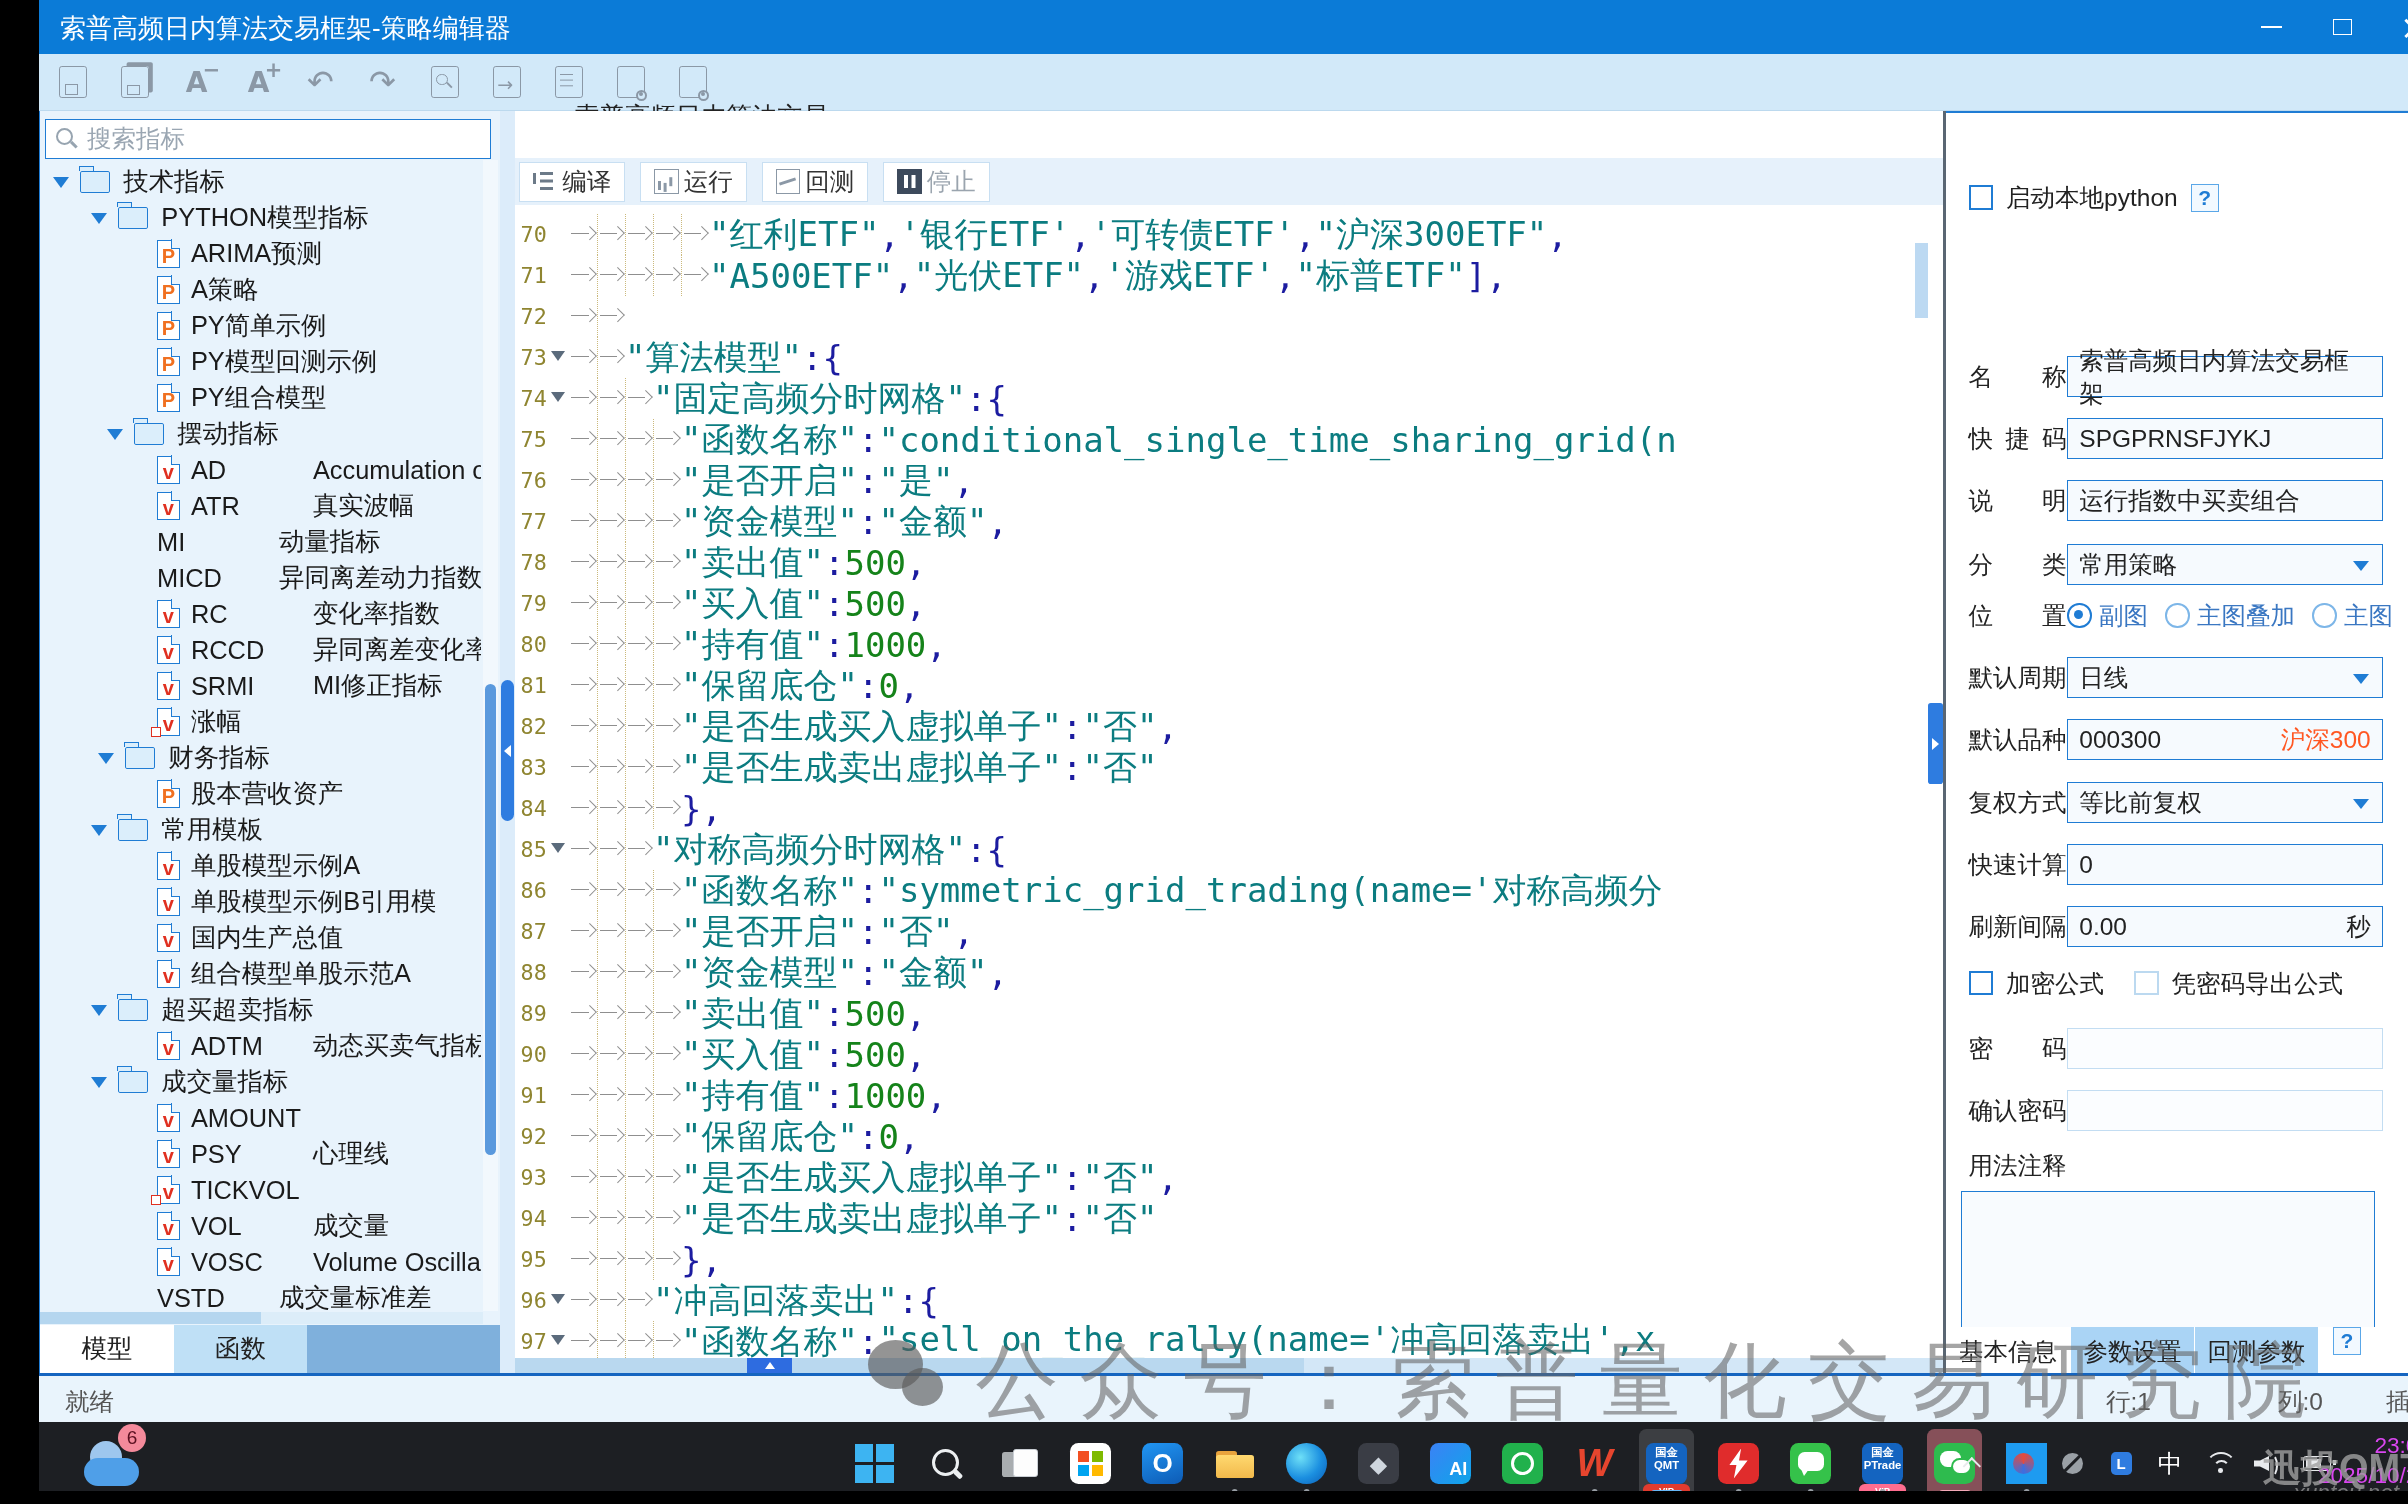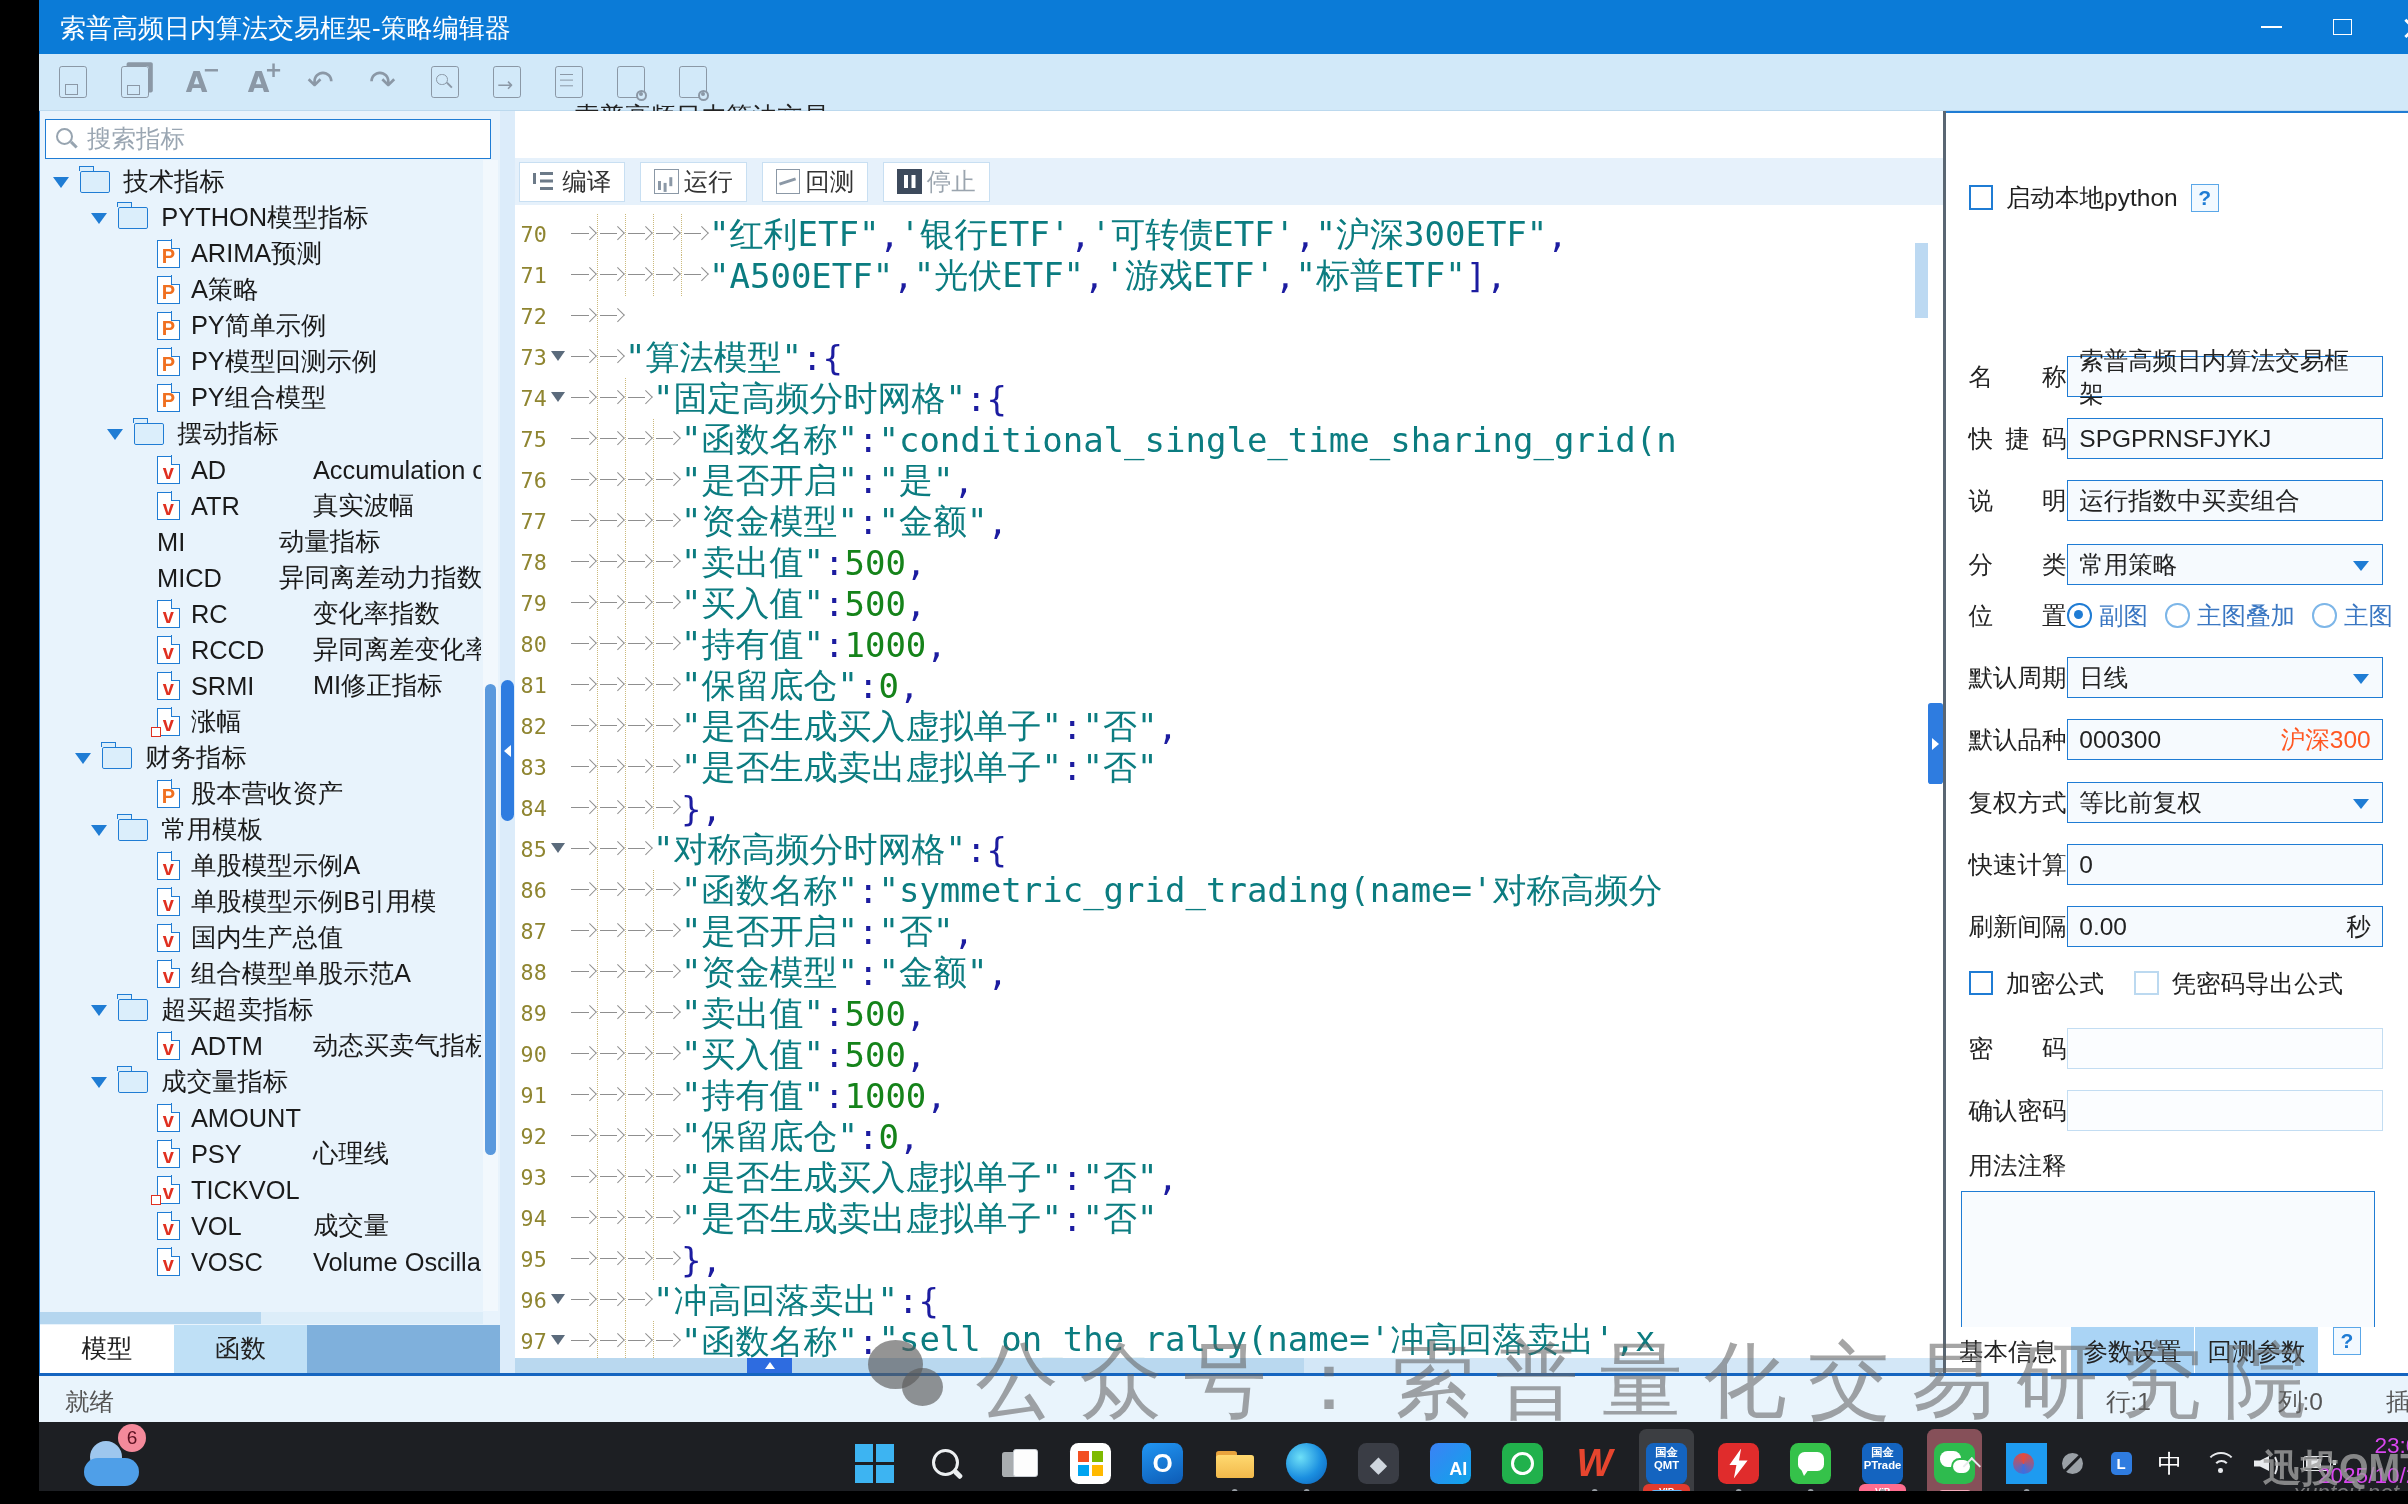--- a/index.html
+++ b/index.html
@@ -388,21 +388,21 @@
             <span class="t-label">SRMI</span>
             <span class="t-desc">MI修正指标</span>
           </div>
           <div class="trow" style="padding-left: 89px;">
             <span style="width: 28px; flex: 0 0 auto;"></span>
             <span class="fi vlock">
               <span class="lt">v</span>
             </span>
             <span class="t-label">涨幅</span>
           </div>
-          <div class="trow" style="padding-left: 35px;">
+          <div class="trow" style="padding-left: 58px;">
             <span class="expander"></span>
             <span class="fold-ic"></span>
             <span class="t-label">财务指标</span>
           </div>
           <div class="trow" style="padding-left: 89px;">
             <span style="width: 28px; flex: 0 0 auto;"></span>
             <span class="fi p">
               <span class="lt">P</span>
             </span>
             <span class="t-label">股本营收资产</span>
@@ -489,20 +489,25 @@
             <span class="t-label">VOL</span>
             <span class="t-desc">成交量</span>
           </div>
           <div class="trow" style="padding-left: 89px;">
             <span style="width: 28px; flex: 0 0 auto;"></span>
             <span class="fi v">
               <span class="lt">v</span>
             </span>
             <span class="t-label">VOSC</span>
             <span class="t-desc">Volume Oscilla</span>
+          </div>
+          <div class="trow" style="padding-left: 89px;">
+            <span style="width: 28px; flex: 0 0 auto;"></span>
+            <span class="t-label">VSTD</span>
+            <span class="t-desc">成交量标准差</span>
           </div>
         </div>
       <div class="sb-vscroll">
           <div class="sb-vthumb"></div>
         </div>
       <div class="sb-hscroll">
           <div class="sb-hthumb"></div>
         </div>
       <div class="sb-tabs">
         <div class="sb-tab active">

